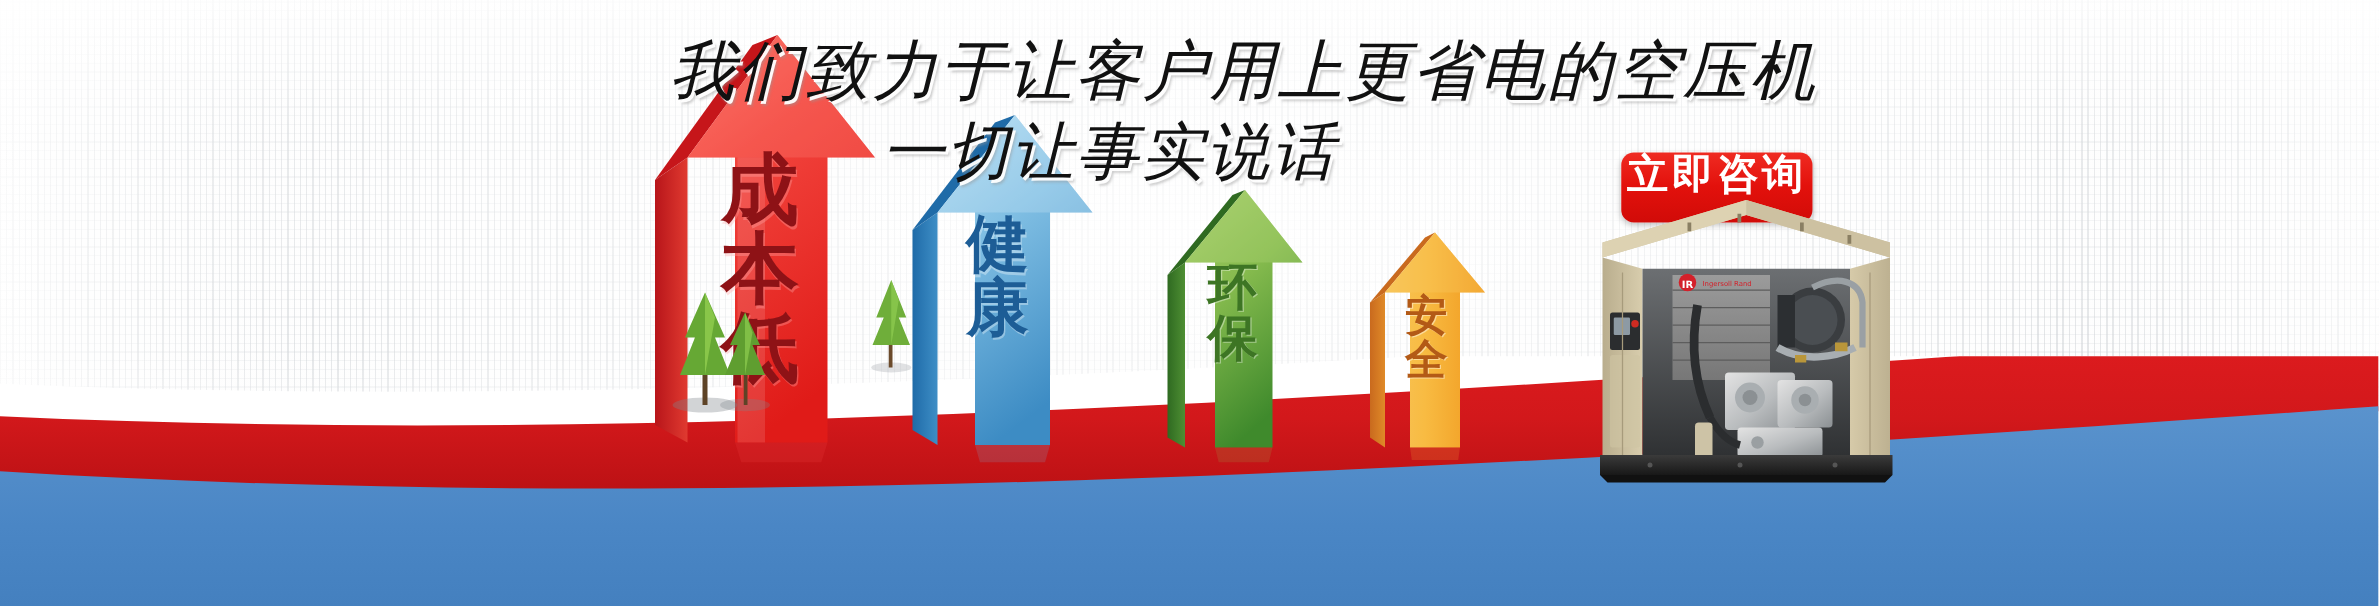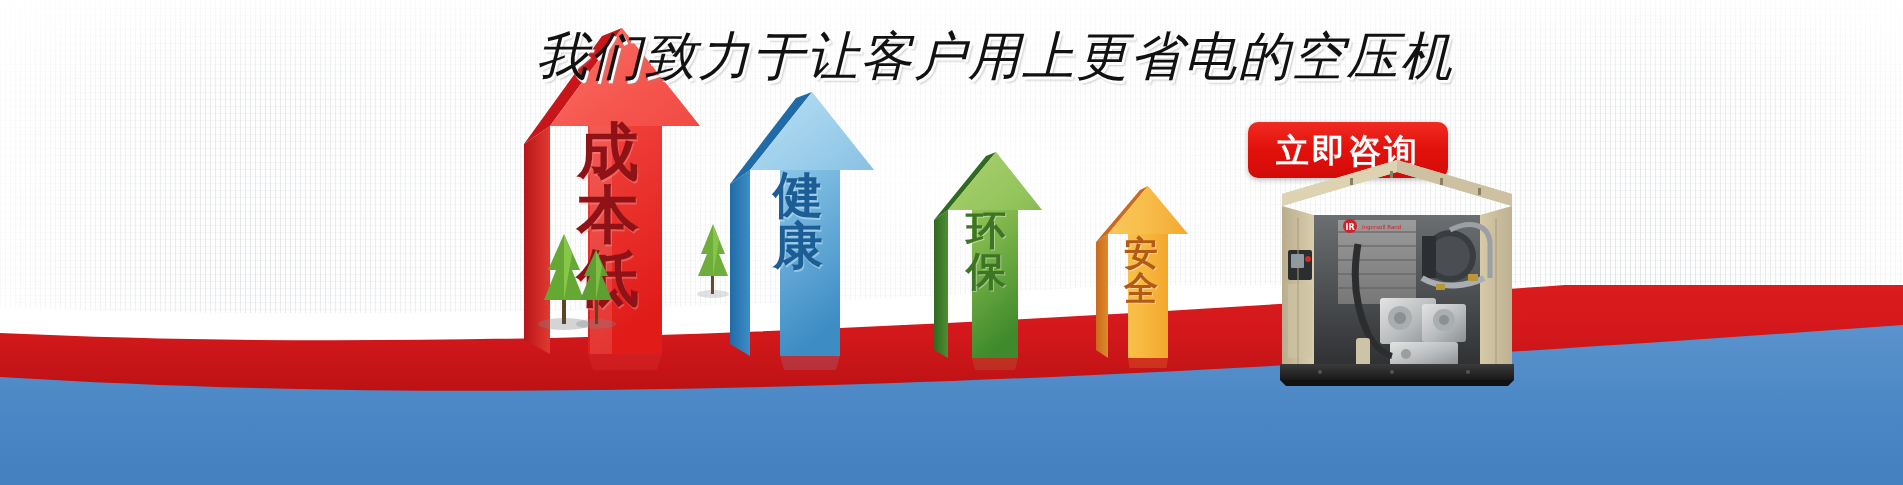--- a/index.html
+++ b/index.html
@@ -63,26 +63,26 @@
     font-style:italic;
     white-space:nowrap;
     text-shadow:2px 3px 0 rgba(255,255,255,0.95), 3px 4px 2px rgba(150,150,150,0.45);
   }
   #headline1{left:536px;top:22px;font-size:52px;letter-spacing:2px;}
   #headline2{left:705px;top:88px;font-size:50px;letter-spacing:2px;}
 
   
   #cta-button{
     position:absolute;
-    left:1248px;top:122px;
-    width:200px;height:56px;
+    left:1297px;top:122px;
+    width:153px;height:56px;
     background:linear-gradient(180deg,#ef2b22 0%,#e3110c 48%,#d10b08 100%);
     border-radius:10px;
     box-shadow:0 2px 5px rgba(0,0,0,0.25);
-    display:flex;align-items:center;justify-content:center;
+    display:flex;align-items:flex-start;justify-content:center;
     cursor:pointer;
   }
   #cta-label{
     color:#fff;font-size:33px;font-weight:bold;letter-spacing:3px;
     font-family:"DejaVu Sans","Liberation Sans",sans-serif;
     line-height:1;
   }
 
   
   #compressor{position:absolute;left:1272px;top:158px;width:250px;height:232px;}
@@ -239,20 +239,21 @@
     <ellipse cx="62" cy="100" rx="20" ry="5" fill="#7d838a" opacity="0.30"></ellipse>
     <rect x="28" y="70" width="4" height="30" fill="#5e4326"></rect>
     <path d="M30,10 L46,46 L38,46 L50,76 L10,76 L22,46 L14,46 Z" fill="#66a834"></path>
     <path d="M30,10 L38,30 L30,76 Z" fill="#8ecb4e" opacity="0.85"></path>
     <rect x="61" y="74" width="3" height="26" fill="#5e4326"></rect>
     <path d="M62,26 L74,52 L68,52 L78,76 L46,76 L56,52 L50,52 Z" fill="#5f9e30"></path>
     <path d="M62,26 L68,42 L62,76 Z" fill="#86c44a" opacity="0.85"></path>
   </svg>
 
   <div class="headline" id="headline1">我们致力于让客户用上更省电的空压机</div>
+  <div class="headline" id="headline2">一切让事实说话</div>
 
   <div id="cta-button">
     <span id="cta-label">立即咨询</span>
   </div>
 
   <svg id="compressor" viewBox="0 0 250 232">
     <defs>
       <linearGradient id="cabTop" x1="0" y1="0" x2="1" y2="0">
         <stop offset="0%" stop-color="#cfc4a4"></stop>
         <stop offset="50%" stop-color="#ded3b3"></stop>

